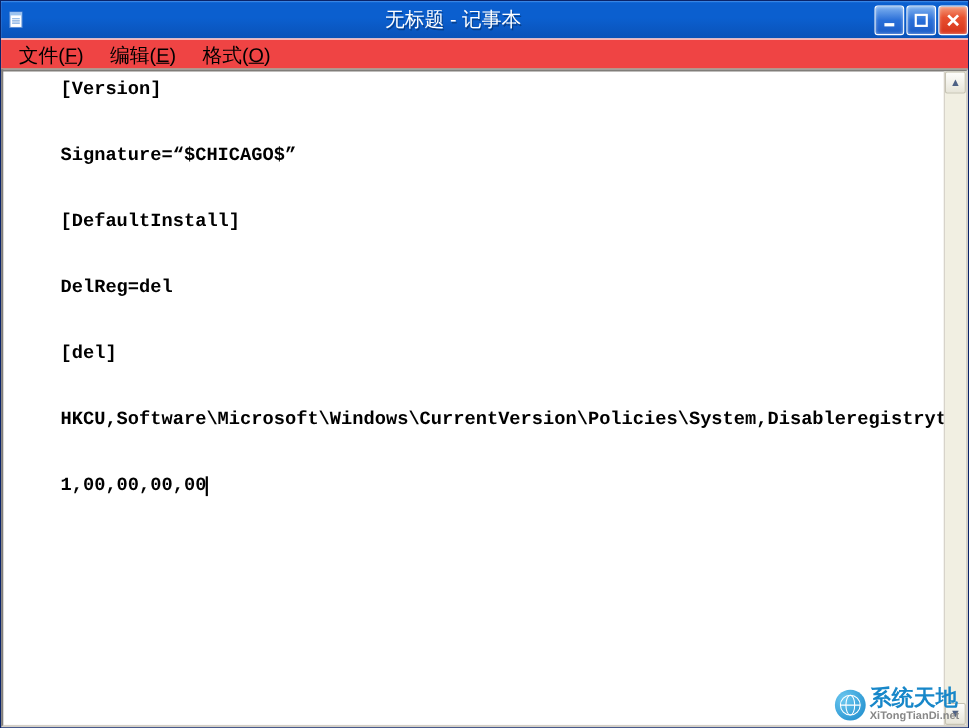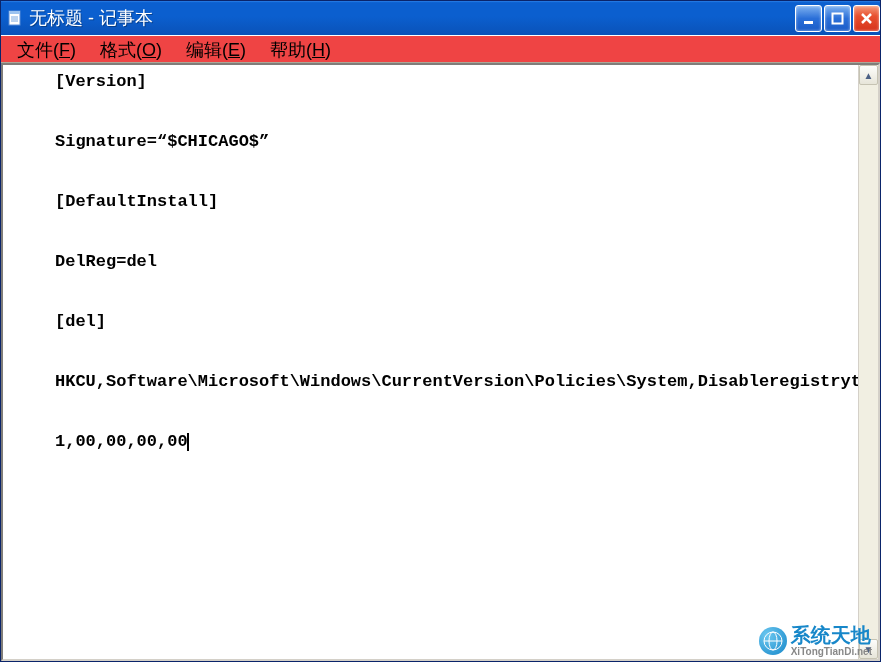--- a/index.html
+++ b/index.html
@@ -14,20 +14,21 @@
     width: 881px; height: 662px;
     display: flex; flex-direction: column;
     border: 1px solid #0a246a;
   }
   .titlebar {
     height: 34px;
     background: linear-gradient(to bottom, #2a80e8 0%, #0b5fcf 5%, #0b5fcf 45%, #0a52b8 100%);
     display: flex; align-items: center;
     padding: 0 0 0 6px;
     color: #fff;
+    text-align: center;
   }
   .titlebar-icon {
     width: 16px; height: 16px;
     margin-right: 6px;
     display: flex; align-items: center; justify-content: center;
   }
   .titlebar-title {
     flex: 1;
     font-size: 18px;
     font-weight: normal;
@@ -156,23 +157,22 @@
         <svg width="13" height="13">
           <line x1="2" y1="2" x2="11" y2="11" stroke="#fff" stroke-width="2.5"></line>
           <line x1="11" y1="2" x2="2" y2="11" stroke="#fff" stroke-width="2.5"></line>
         </svg>
       </div>
     </div>
   </div>
 
   <div class="menubar">
     <div class="menu-item"><span>文件</span>(<u>F</u>)</div>
+    <div class="menu-item"><span>编辑</span>(<u>E</u>)</div>
     <div class="menu-item"><span>格式</span>(<u>O</u>)</div>
-    <div class="menu-item"><span>编辑</span>(<u>E</u>)</div>
-    <div class="menu-item"><span>帮助</span>(<u>H</u>)</div>
   </div>
 
   <div class="editor-wrap">
     <div class="editor" id="editor">[Version]
 
 Signature=“$CHICAGO$”
 
 [DefaultInstall]
 
 DelReg=del

